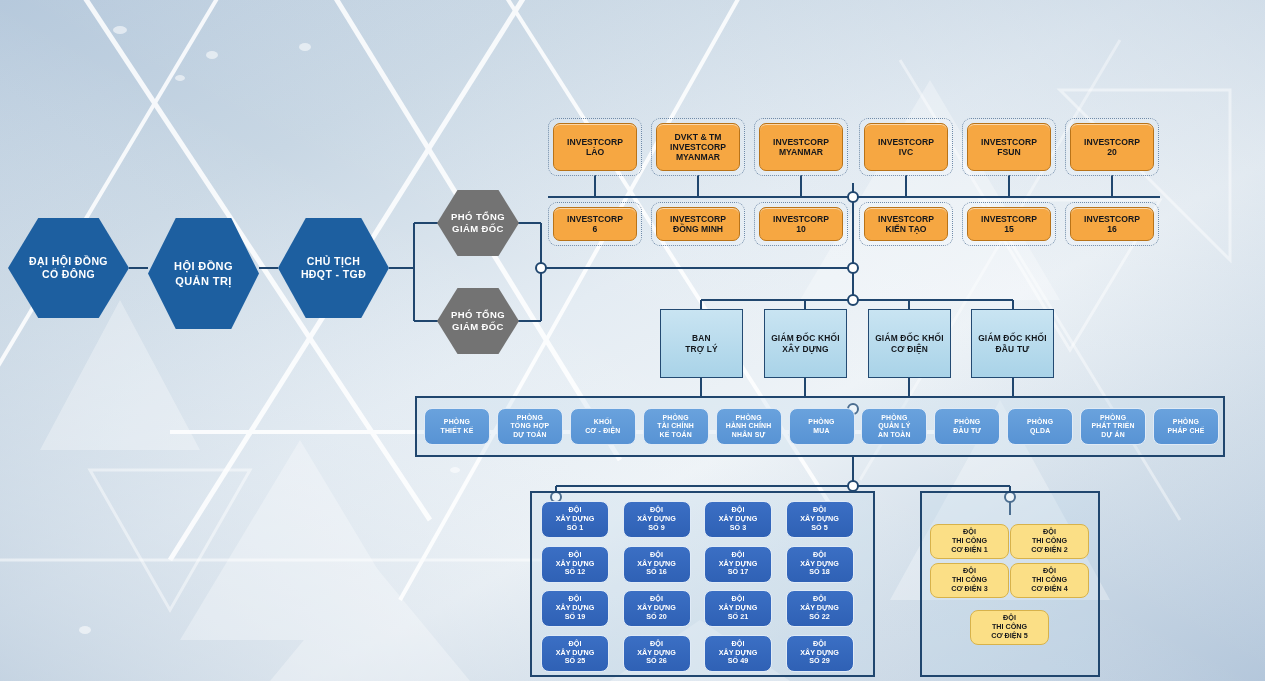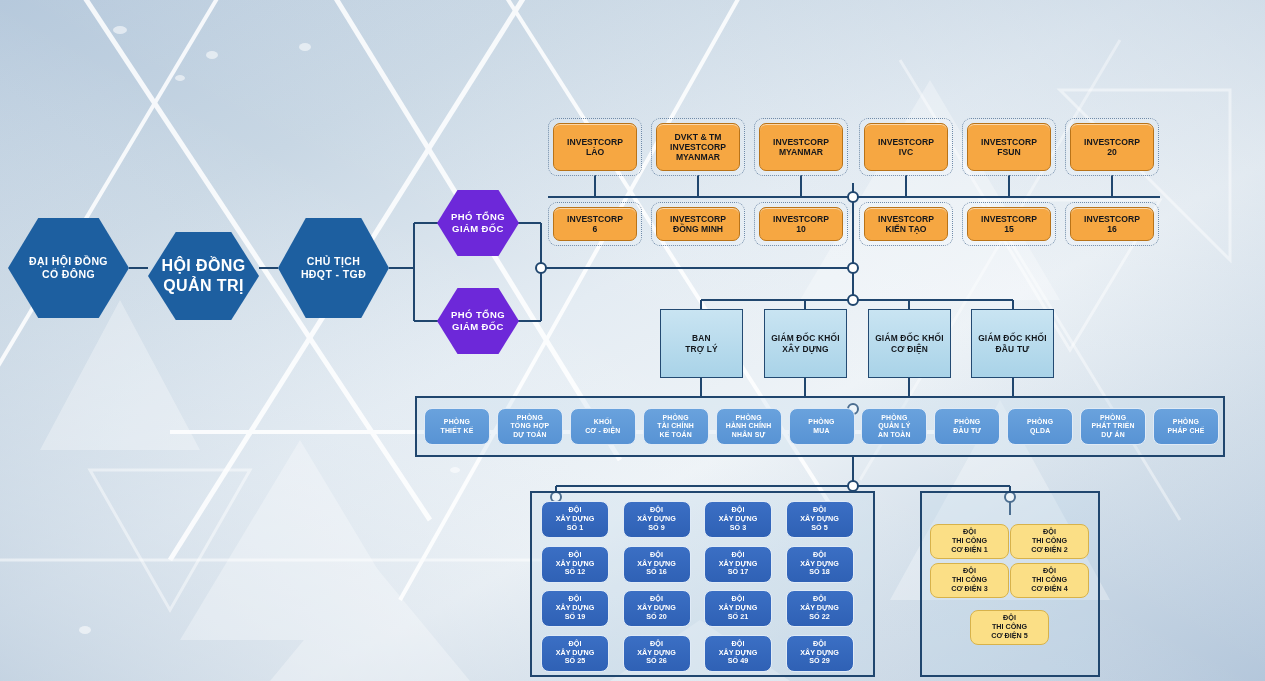--- a/index.html
+++ b/index.html
@@ -17,21 +17,21 @@
   #chart { position:absolute; inset:0; z-index:2; }
   #wires { position:absolute; inset:0; z-index:1; pointer-events:none; }
 
   .node { position:absolute; display:flex; align-items:center; justify-content:center;
           text-align:center; }
 
   
   .hex { color:#fff; font-weight:bold; letter-spacing:.4px;
          clip-path: polygon(25% 0%, 75% 0%, 100% 50%, 75% 100%, 25% 100%, 0% 50%); }
   .hex.blue { background:#1d5fa0; }
-  .hex.orange { background:#6d28d9; }
+  .hex.orange { background:#737373; }
   .hex .lbl { line-height:1.28; }
 
   
   .orangebox { background:#f6a742; border:1px solid #b97318; border-radius:7px;
                color:#13161c; font-weight:bold; line-height:1.18;
                box-shadow: inset 0 1px 0 rgba(255,255,255,.55); }
   .orangewrap { position:absolute; border:1px dotted #6f8aa8; border-radius:9px;
                 background:rgba(255,255,255,.10); }
 
   
@@ -168,21 +168,21 @@
 
 <div id="chart">
 
   <div class="node hex blue" style="left:8px; top:218px; width:121px; height:100px; font-size:10.5px;">
     <div class="lbl">
       <div>ĐẠI HỘI ĐỒNG</div>
       <div>CỔ ĐÔNG</div>
     </div>
   </div>
 
-  <div class="node hex blue" style="left:148px; top:232px; width:111px; height:88px; font-size:16px;">
+  <div class="node hex blue" style="left:148px; top:218px; width:111px; height:111px; font-size:11px;">
     <div class="lbl">
       <div>HỘI ĐỒNG</div>
       <div>QUẢN TRỊ</div>
     </div>
   </div>
 
   <div class="node hex blue" style="left:278px; top:218px; width:111px; height:100px; font-size:10.5px;">
     <div class="lbl">
       <div>CHỦ TỊCH</div>
       <div>HĐQT - TGĐ</div>

